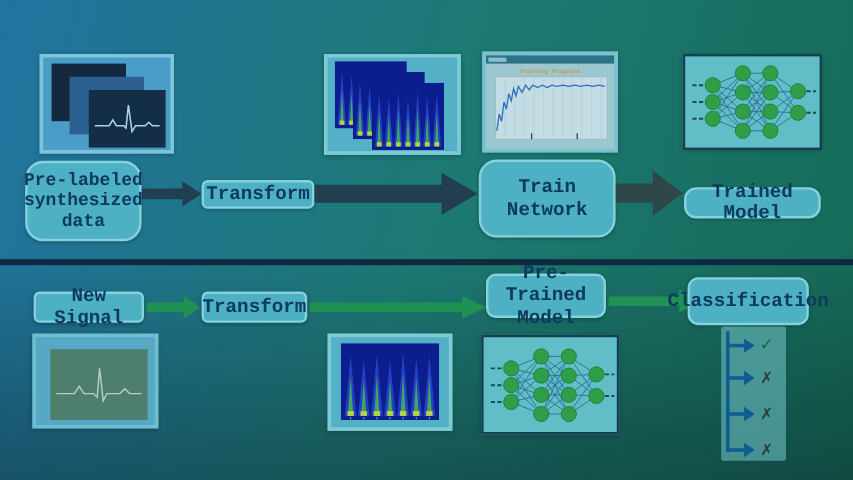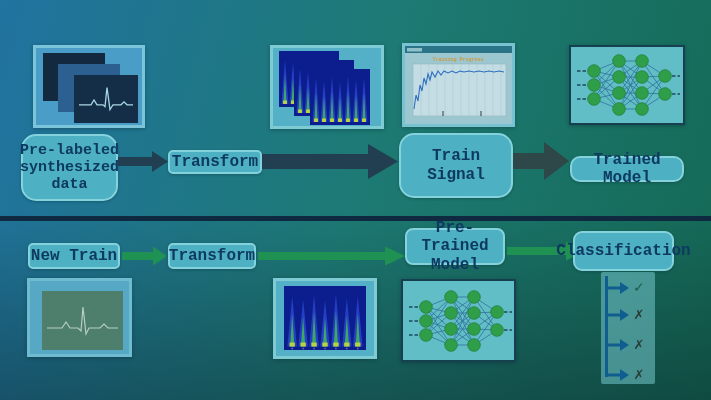--- a/index.html
+++ b/index.html
@@ -131,40 +131,40 @@
         <rect x="0" y="0" width="107" height="7" fill="#2b7488"></rect>
         <rect x="2" y="2" width="15" height="3.5" fill="#8fc0ca"></rect>
         <text x="53" y="14.5" font-size="5" fill="#cf9a3a" text-anchor="middle" font-weight="bold">Training Progress</text>
         <rect x="8" y="18" width="93" height="52" fill="#c4dce3" stroke="#93b7c0" stroke-width="0.6"></rect>
         <path d="M16 18 V70 M24 18 V70 M32 18 V70 M40 18 V70 M48 18 V70 M56 18 V70 M64 18 V70 M72 18 V70 M80 18 V70 M88 18 V70 M96 18 V70" stroke="#aac9d1" stroke-width="0.5"></path>
         <path d="M38 65 V70 M76 65 V70" stroke="#2c3a40" stroke-width="1"></path>
         <polyline points="9,63 11,49 13,55 15,39 17,45 19,32 21,38 23,28 25,34 27,26 30,31 33,25 36,29 39,25 43,27 47,25 51,27 55,25 59,26 64,25 69,26 74,25 79,26 84,25 89,26 94,25 99,26" fill="none" stroke="#2f6fc0" stroke-width="1.1"></polyline>
       </svg>
     </div>
 
-    <div class="label-box round-box" style="left:399px;top:133px;width:114px;height:65px;font-size:16px;">Train Signal</div>
+    <div class="label-box round-box" style="left:399px;top:133px;width:114px;height:65px;font-size:16px;">Train Network</div>
 
     <svg class="abs" style="left:513px;top:140px;" width="56" height="42">
       <polygon points="0,13 31,13 31,2 56,21 31,40 31,29 0,29" fill="#2e4749"></polygon>
     </svg>
 
     <div class="card card-dark-border" style="left:569px;top:45px;width:116px;height:80px;">
       <svg width="110" height="72" viewBox="0 0 110 72">
           <use href="#nn-graph"></use>
         </svg>
     </div>
 
     <div class="label-box" style="left:570px;top:156px;width:114px;height:26px;border-radius:10px;">Trained Model</div>
   </div>
 
   <div class="divider" style="top:216px;height:5px;"></div>
 
   <div>
 
-    <div class="label-box" style="left:28px;top:243px;width:92px;height:26px;">New Train</div>
+    <div class="label-box" style="left:28px;top:243px;width:92px;height:26px;">New Signal</div>
 
     <svg class="abs" style="left:122px;top:245px;" width="45" height="22">
       <polygon points="0,7 31,7 31,1.5 45,11 31,20.5 31,15 0,15" fill="#1f9152"></polygon>
     </svg>
 
     <div class="label-box" style="left:168px;top:243px;width:88px;height:26px;">Transform</div>
 
     <svg class="abs" style="left:258px;top:245px;" width="147" height="22">
       <polygon points="0,7 127,7 127,1.5 147,11 127,20.5 127,15 0,15" fill="#1f9152"></polygon>
     </svg>

